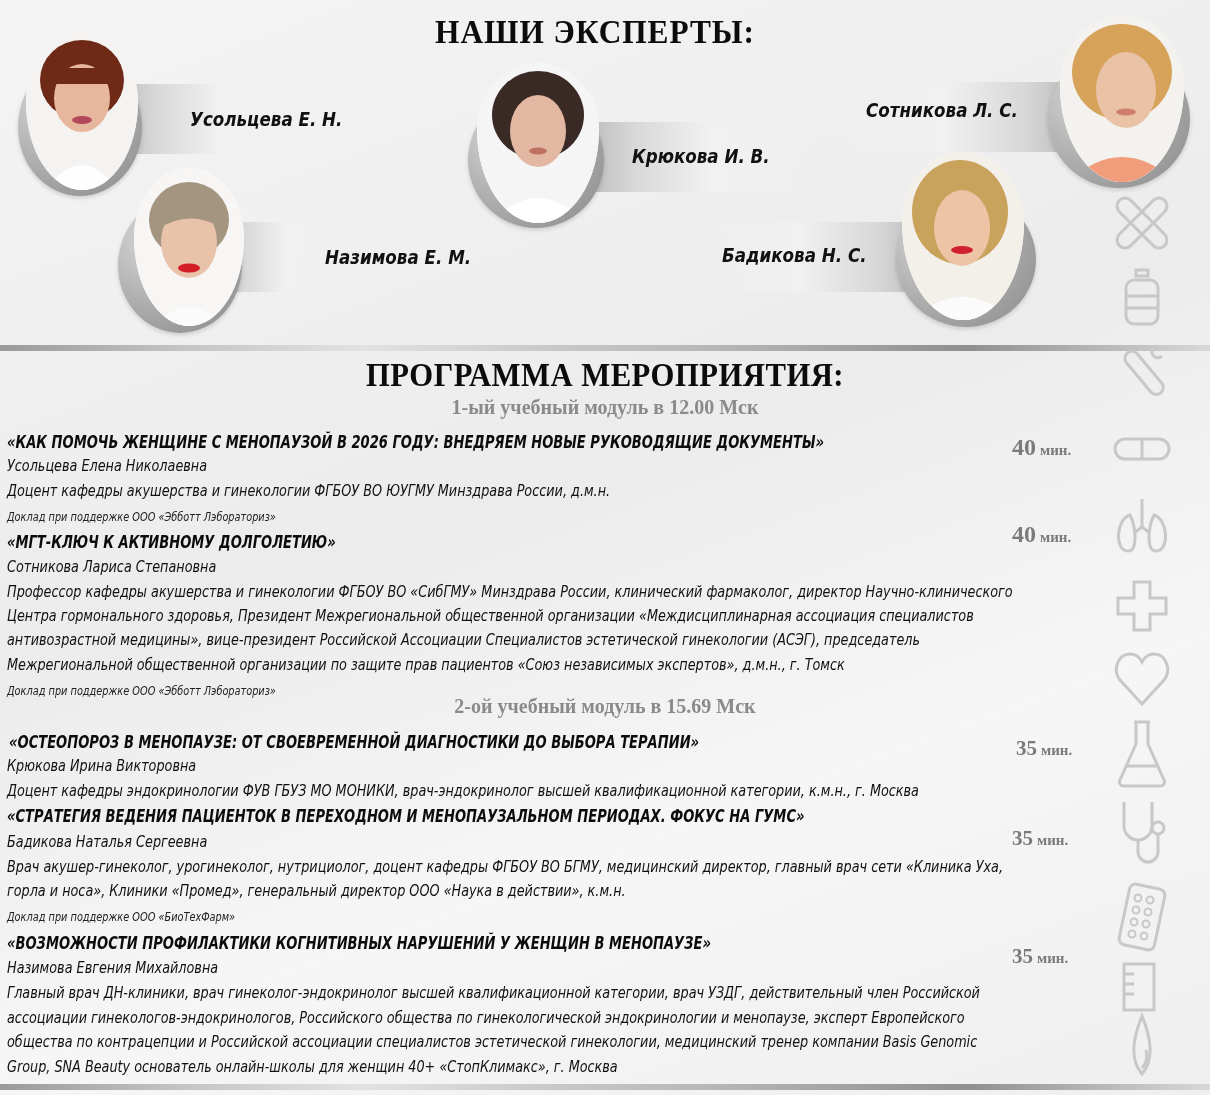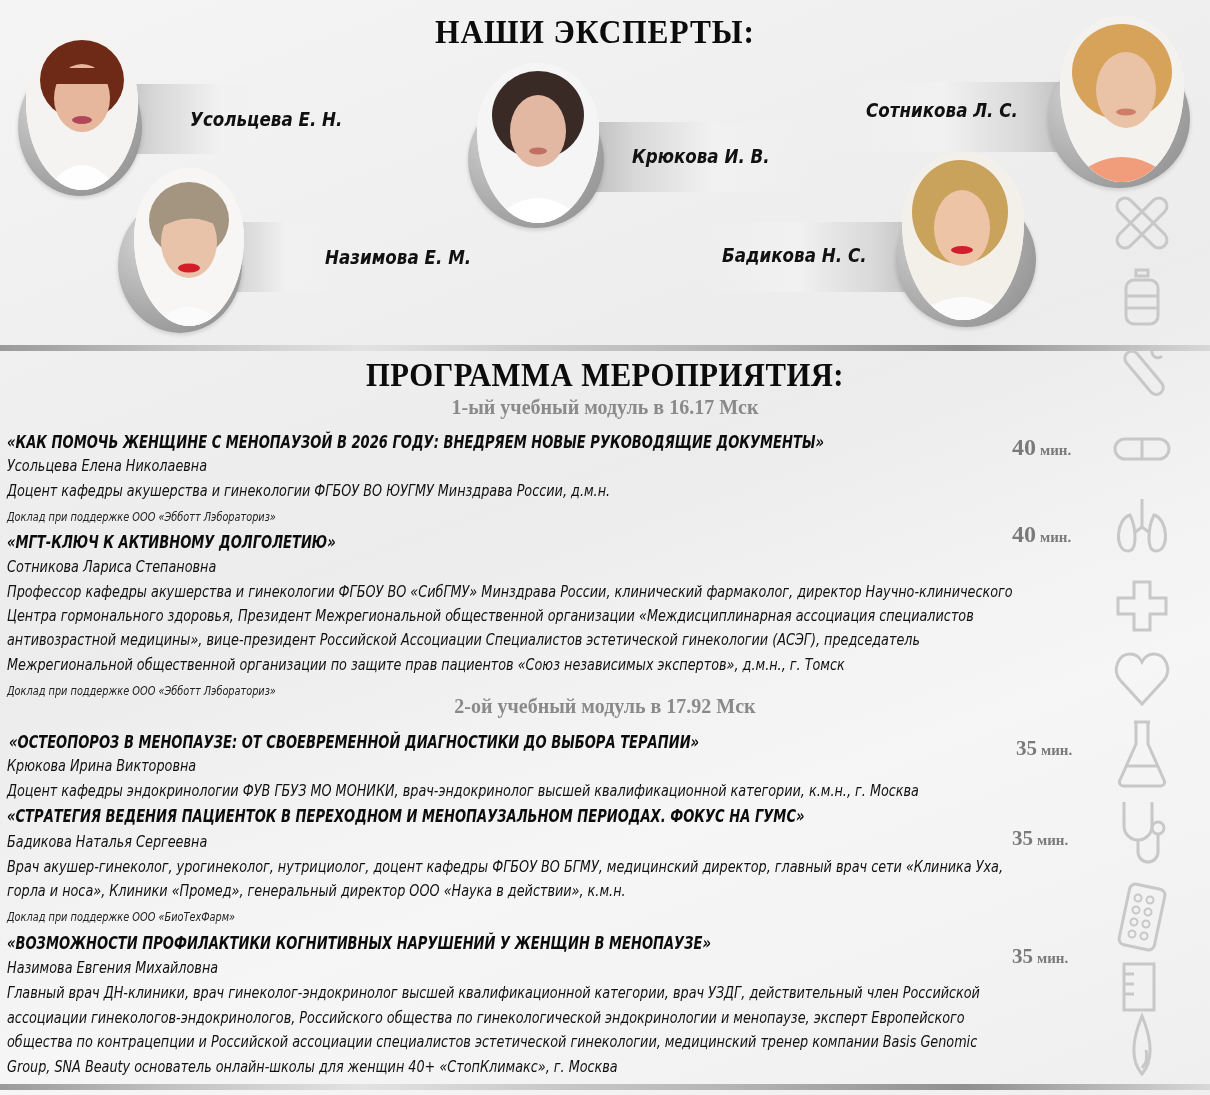--- a/index.html
+++ b/index.html
@@ -156,38 +156,38 @@
         <path d="M10 168 Q60 122 112 168Z" fill="#fbfbfb"></path>
       </svg>
   </div>
 </div>
 
 <div class="divider" style="top:345px;"></div>
 
 <div>
   <div class="program-title">ПРОГРАММА МЕРОПРИЯТИЯ:</div>
 
-  <div class="module-title" style="top:396px;">1-ый учебный модуль в 16.17 Мск</div>
+  <div class="module-title" style="top:396px;">1-ый учебный модуль в 12.00 Мск</div>
 
   <div class="talk-title" style="top:432px;">«КАК ПОМОЧЬ ЖЕНЩИНЕ С МЕНОПАУЗОЙ В 2026 ГОДУ: ВНЕДРЯЕМ НОВЫЕ РУКОВОДЯЩИЕ ДОКУМЕНТЫ»</div>
   <div class="duration" style="left:1012px;top:434px;"><span class="num">40</span><span class="unit">мин.</span></div>
   <div class="speaker-name" style="top:454px;">Усольцева Елена Николаевна</div>
   <div class="speaker-info" style="top:479px;">Доцент кафедры акушерства и гинекологии ФГБОУ ВО ЮУГМУ Минздрава России, д.м.н.</div>
   <div class="sponsor" style="top:509px;">Доклад при поддержке ООО «Эбботт Лэбораториз»</div>
 
   <div class="talk-title" style="top:532px;">«МГТ-КЛЮЧ К АКТИВНОМУ ДОЛГОЛЕТИЮ»</div>
   <div class="duration" style="left:1012px;top:521px;"><span class="num">40</span><span class="unit">мин.</span></div>
   <div class="speaker-name" style="top:555px;">Сотникова Лариса Степановна</div>
   <div class="speaker-info" style="top:580px;">Профессор кафедры акушерства и гинекологии ФГБОУ ВО «СибГМУ» Минздрава России, клинический фармаколог, директор Научно-клинического</div>
   <div class="speaker-info" style="top:604px;">Центра гормонального здоровья, Президент Межрегиональной общественной организации «Междисциплинарная ассоциация специалистов</div>
   <div class="speaker-info" style="top:628px;">антивозрастной медицины», вице-президент Российской Ассоциации Специалистов эстетической гинекологии (АСЭГ), председатель</div>
   <div class="speaker-info" style="top:653px;">Межрегиональной общественной организации по защите прав пациентов «Союз независимых экспертов», д.м.н., г. Томск</div>
   <div class="sponsor" style="top:683px;">Доклад при поддержке ООО «Эбботт Лэбораториз»</div>
 
-  <div class="module-title" style="top:695px;">2-ой учебный модуль в 17.92 Мск</div>
+  <div class="module-title" style="top:695px;">2-ой учебный модуль в 15.69 Мск</div>
 
   <div class="talk-title" style="top:732px;left:9px;">«ОСТЕОПОРОЗ В МЕНОПАУЗЕ: ОТ СВОЕВРЕМЕННОЙ ДИАГНОСТИКИ ДО ВЫБОРА ТЕРАПИИ»</div>
   <div class="duration" style="left:1016px;top:736px;"><span class="num" style="font-size:21px;">35</span><span class="unit">мин.</span></div>
   <div class="speaker-name" style="top:754px;">Крюкова Ирина Викторовна</div>
   <div class="speaker-info" style="top:779px;">Доцент кафедры эндокринологии ФУВ ГБУЗ МО МОНИКИ, врач-эндокринолог высшей квалификационной категории, к.м.н., г. Москва</div>
 
   <div class="talk-title" style="top:806px;">«СТРАТЕГИЯ ВЕДЕНИЯ ПАЦИЕНТОК В ПЕРЕХОДНОМ И МЕНОПАУЗАЛЬНОМ ПЕРИОДАХ. ФОКУС НА ГУМС»</div>
   <div class="duration" style="left:1012px;top:826px;"><span class="num" style="font-size:21px;">35</span><span class="unit">мин.</span></div>
   <div class="speaker-name" style="top:830px;">Бадикова Наталья Сергеевна</div>
   <div class="speaker-info" style="top:855px;">Врач акушер-гинеколог, урогинеколог, нутрициолог, доцент кафедры ФГБОУ ВО БГМУ, медицинский директор, главный врач сети «Клиника Уха,</div>

